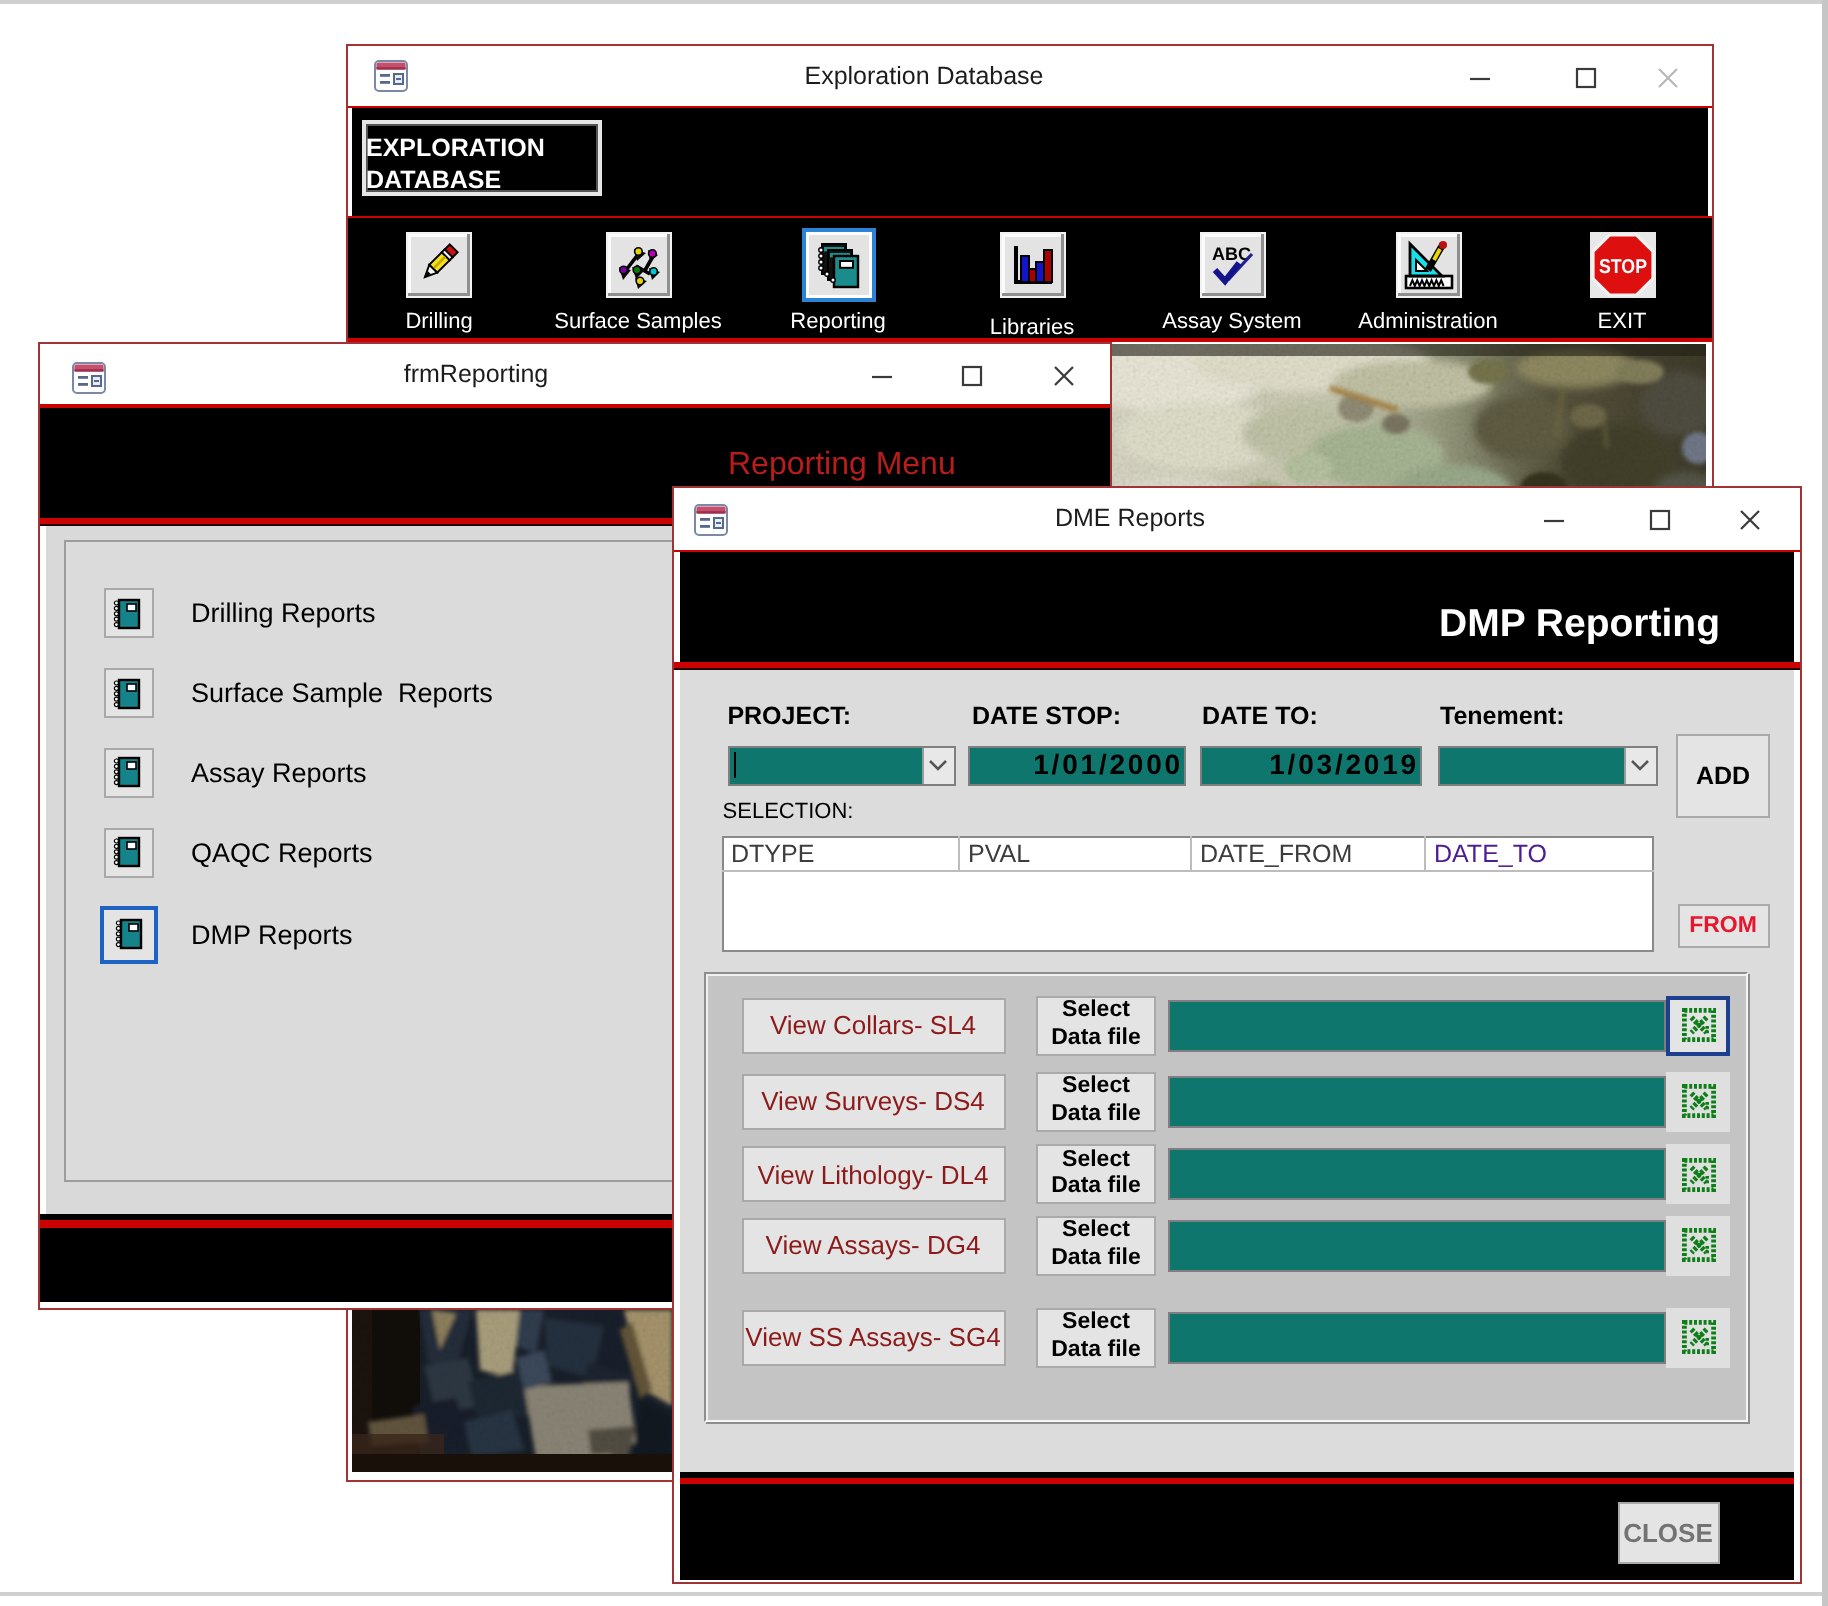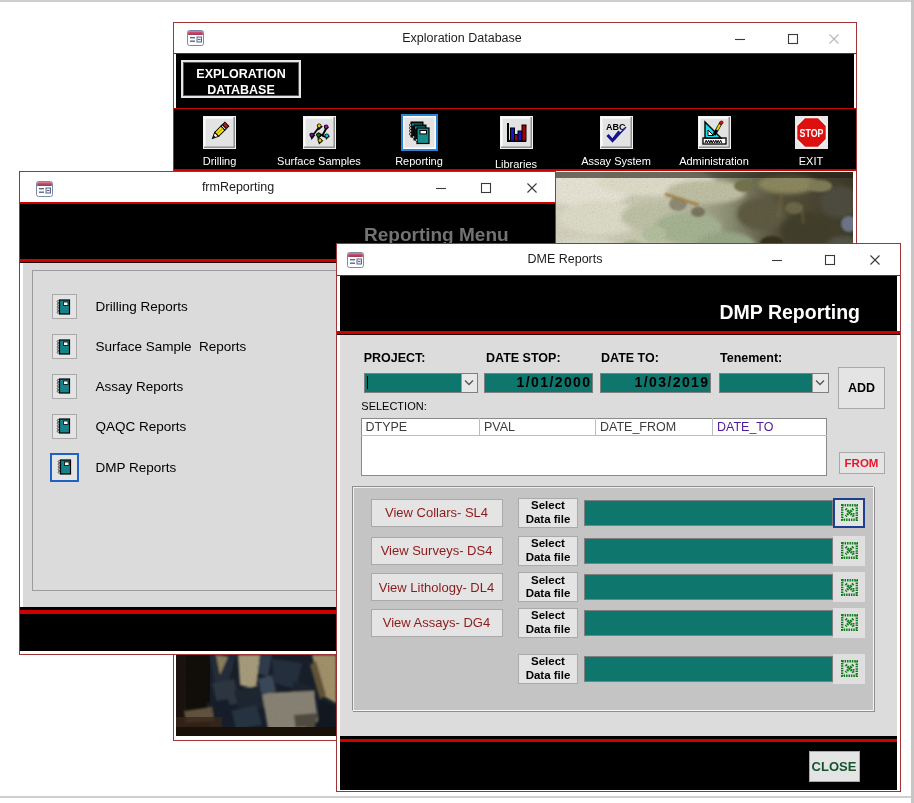--- a/index.html
+++ b/index.html
@@ -56,21 +56,21 @@
     </svg>
   <svg class="abs" style="left:613px;top:10px" width="12" height="12">
       <rect x="1.5" y="1.5" width="9" height="9" fill="none" stroke="#3a3a3a" stroke-width="1.1"></rect>
     </svg>
   <svg class="abs" style="left:654px;top:10px" width="12" height="12">
       <path d="M1.5 1.5 L10.5 10.5 M10.5 1.5 L1.5 10.5" stroke="#b8b8b8" stroke-width="1.1"></path>
     </svg>
   <div class="red" style="left:0;top:29.5px;width:682px;height:1.5px"></div>
 
   <div class="black" style="left:2px;top:31px;width:678px;height:53.5px"></div>
-  <div class="abs" style="left:7px;top:37px;width:120px;height:38px;background:#000;border:2px solid #e6e6e6;box-shadow:inset 0 0 0 1px #555;color:#fff;font-weight:bold;font-size:12.5px;text-align:center;line-height:16.5px;padding-top:3.5px">EXPLORATION<br>DATABASE</div>
+  <div class="abs" style="left:7px;top:37px;width:120px;height:38px;background:#000;border:2px solid #e6e6e6;box-shadow:inset 0 0 0 1px #555;color:#fff;font-weight:bold;font-size:12.5px;text-align:left;line-height:16.5px;padding-top:3.5px">EXPLORATION<br>DATABASE</div>
   <div class="red" style="left:0;top:84.5px;width:682px;height:1.5px"></div>
 
   <div class="black" style="left:0;top:86px;width:682px;height:60px"></div>
 
   <div class="btn3" style="left:29px;top:93px;width:33px;height:33px"></div>
   <div class="btn3" style="left:128.5px;top:93px;width:33px;height:33px"></div>
   <div class="abs" style="left:226.5px;top:91px;width:37px;height:37px;background:#e3e3e3;border:2.5px solid #2b83d6;box-shadow:inset 0 0 0 1.5px #fff"></div>
   <div class="btn3" style="left:325.5px;top:93px;width:33px;height:33px"></div>
   <div class="btn3" style="left:425.5px;top:93px;width:33px;height:33px"></div>
   <div class="btn3" style="left:523.5px;top:93px;width:33px;height:33px"></div>
@@ -282,21 +282,21 @@
       <line x1="1" y1="6.5" x2="11" y2="6.5" stroke="#3a3a3a" stroke-width="1.1"></line>
     </svg>
   <svg class="abs" style="left:459.5px;top:10px" width="12" height="12">
       <rect x="1.5" y="1.5" width="9" height="9" fill="none" stroke="#3a3a3a" stroke-width="1.1"></rect>
     </svg>
   <svg class="abs" style="left:505.5px;top:10px" width="12" height="12">
       <path d="M1.5 1.5 L10.5 10.5 M10.5 1.5 L1.5 10.5" stroke="#3a3a3a" stroke-width="1.1"></path>
     </svg>
   <div class="red" style="left:0;top:30px;width:535px;height:1.5px"></div>
   <div class="black" style="left:0;top:31.5px;width:535px;height:55px"></div>
-  <div class="abs" style="left:344px;top:52px;color:#737373;font-weight:bold;font-size:19px">Reporting Menu</div>
+  <div class="abs" style="left:344px;top:52px;color:#b91c1c;font-weight:normal;font-size:16px">Reporting Menu</div>
   <div class="red" style="left:0;top:86.5px;width:535px;height:3.2px"></div>
   <div class="abs" style="left:0;top:89.7px;width:535px;height:1.3px;background:#1e0202"></div>
 
   <div class="abs" style="left:3px;top:91px;width:529px;height:344px;background:#d9d9d9"></div>
   <div class="abs" style="left:12px;top:97.5px;width:500px;height:321px;background:#dbdbdb;border:1px solid #9c9c9c"></div>
 
   <div class="fbtn" style="left:31.5px;top:122px;width:25px;height:25px"></div>
   <div class="fbtn" style="left:31.5px;top:162px;width:25px;height:25px"></div>
   <div class="fbtn" style="left:31.5px;top:201.5px;width:25px;height:25px"></div>
   <div class="fbtn" style="left:31.5px;top:241.5px;width:25px;height:25px"></div>
@@ -426,27 +426,28 @@
   <div class="fbtn sb" style="top:363.8px">Select<br>Data file</div>
   <div class="inp ib" style="top:365.8px"></div>
   <div class="abs xb" style="top:363.8px;background:#dfdfdf"></div>
   <svg class="abs xi" style="top:370.3px;left:503.5px" width="17" height="17" viewBox="0 0 17 17">
       <g fill="none" stroke="#0e7e18">
         <rect x="1.2" y="1.2" width="14.6" height="14.6" stroke-width="2.4" stroke-dasharray="1.5 0.9"></rect>
         <path d="M4.7 4.7 L12.3 12.3 M12.3 4.7 L4.7 12.3" stroke-width="2.6" stroke-dasharray="1.6 0.8"></path>
         <path d="M12.6 9 L12.6 12.6" stroke-width="1.8" stroke-dasharray="1.4 0.8"></path>
       </g>
     </svg>
+  <div class="fbtn vb" style="top:410.6px">View SS Assays- SG4</div>
   <div class="fbtn sb" style="top:409.6px">Select<br>Data file</div>
   <div class="inp ib" style="top:411.6px"></div>
   <div class="abs xb" style="top:409.6px;background:#dfdfdf"></div>
   <svg class="abs xi" style="top:416.1px;left:503.5px" width="17" height="17" viewBox="0 0 17 17">
       <g fill="none" stroke="#0e7e18">
         <rect x="1.2" y="1.2" width="14.6" height="14.6" stroke-width="2.4" stroke-dasharray="1.5 0.9"></rect>
         <path d="M4.7 4.7 L12.3 12.3 M12.3 4.7 L4.7 12.3" stroke-width="2.6" stroke-dasharray="1.6 0.8"></path>
         <path d="M12.6 9 L12.6 12.6" stroke-width="1.8" stroke-dasharray="1.4 0.8"></path>
       </g>
     </svg>
 
   <div class="black" style="left:3px;top:492px;width:557px;height:53.5px"></div>
   <div class="red" style="left:3px;top:495px;width:557px;height:3px"></div>
-  <div class="fbtn" style="left:471.5px;top:506.5px;width:51px;height:31px;font-size:13px;font-weight:bold;color:#14532d">CLOSE</div>
+  <div class="fbtn" style="left:471.5px;top:506.5px;width:51px;height:31px;font-size:13px;font-weight:bold;color:#737373">CLOSE</div>
 </div>
 
 </body></html>

